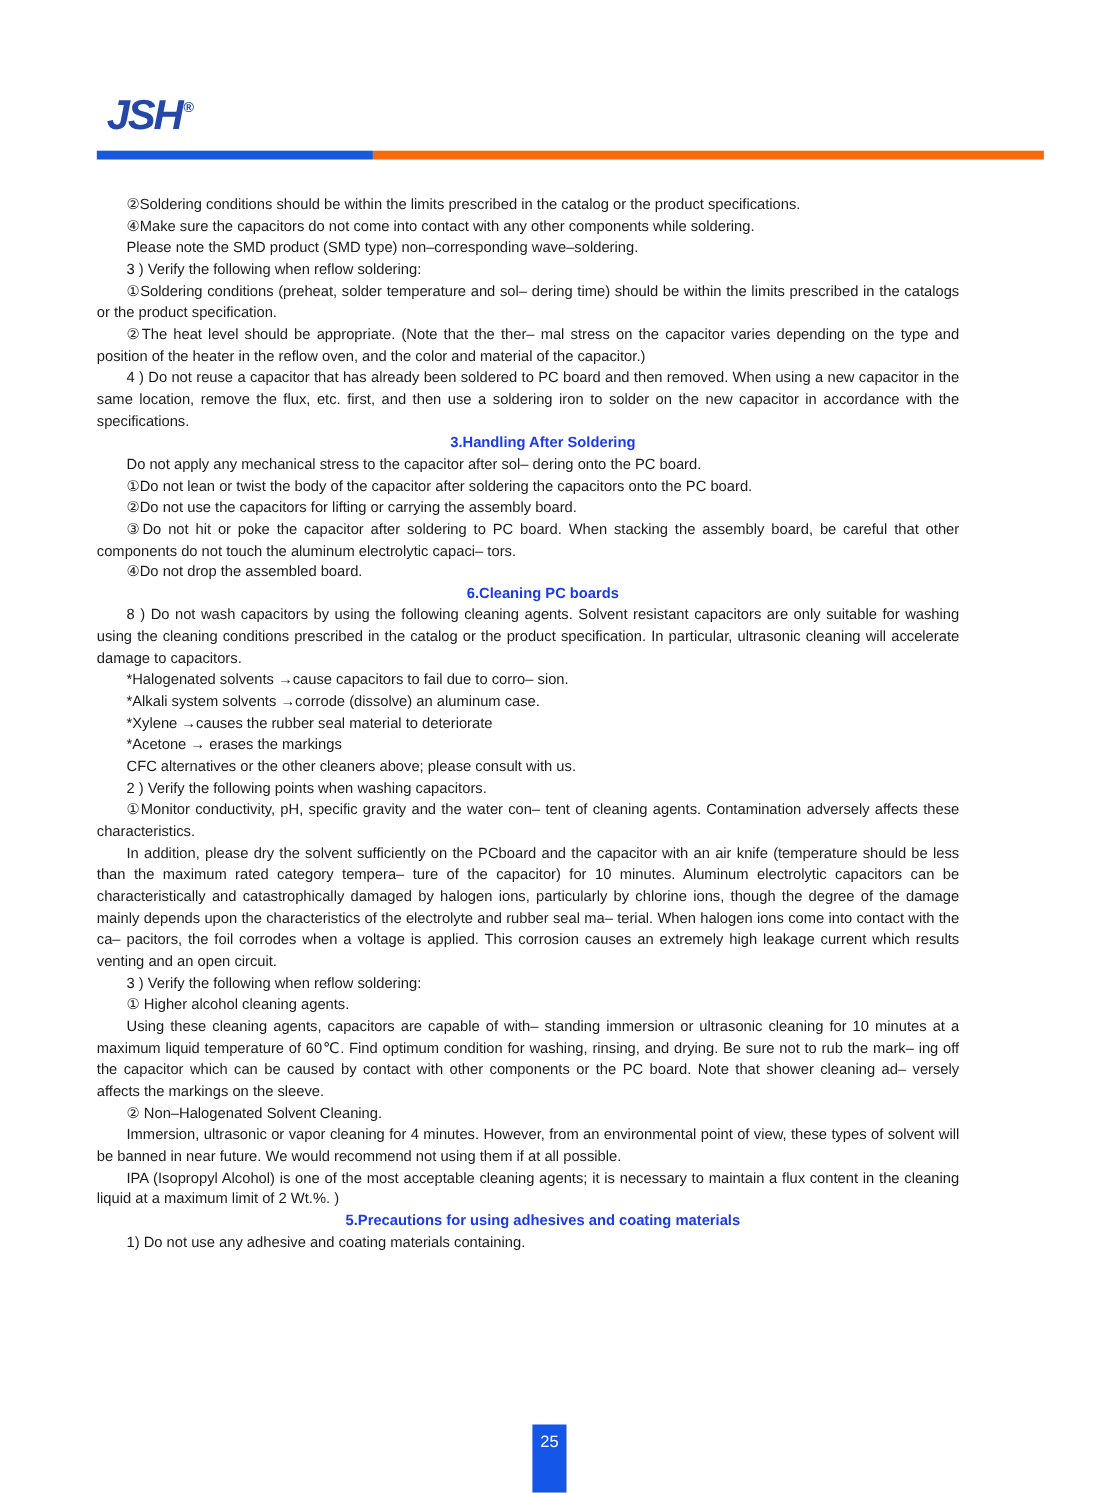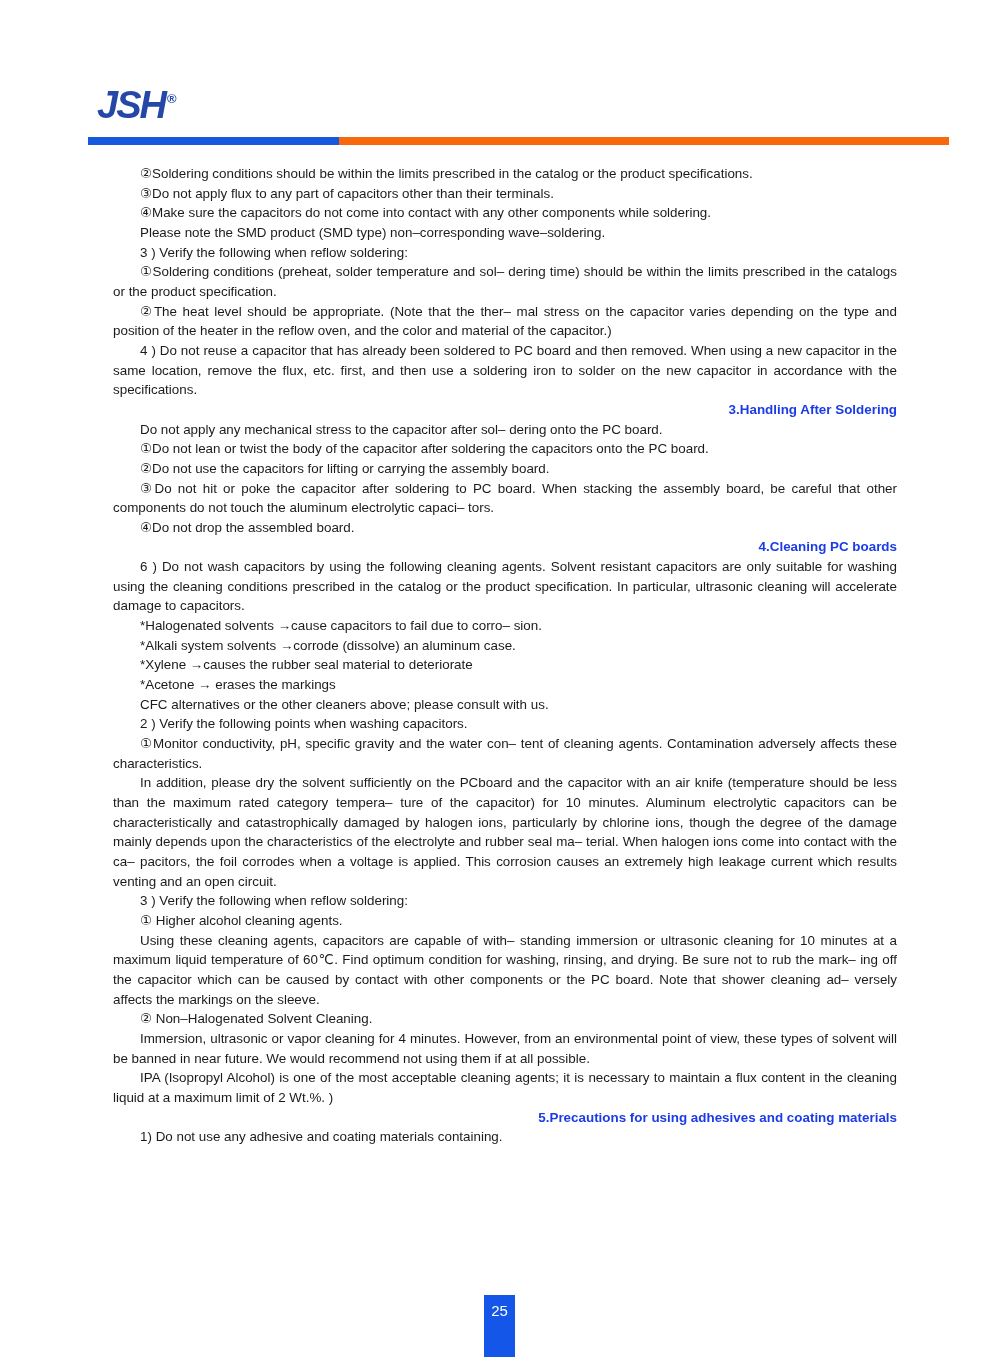--- a/index.html
+++ b/index.html
@@ -49,37 +49,36 @@
     width:861px;
     height:8px;
     display:flex;
   }
   .rule-blue{width:251px;height:100%;background:var(--bar-blue);}
   .rule-orange{flex:1;height:100%;background:var(--bar-orange);}
   
   .content{
     position:absolute;
     left:88px;
-    top:164px;
+    top:176px;
     width:784px;
     font-size:13.4px;
     line-height:19.66px;
     color:var(--text);
-    margin-left:25px;
   }
   .content p{
     margin:0;
     text-indent:27px;
     text-align:justify;
     text-justify:inter-word;
   }
   .content p.heading{
     color:var(--heading-blue);
     font-weight:bold;
-    text-align:right;
+    text-align:center;
   }
   
   .page-num{
     position:absolute;
     left:484px;
     top:1295px;
     width:31px;
     height:70px;
     background:var(--badge-blue);
     color:#ffffff;
@@ -99,35 +98,34 @@
       <span class="logo-text">JSH</span><span class="logo-reg">®</span>
     </div>
     <div class="header-rule">
       <span class="rule-blue"></span>
       <span class="rule-orange"></span>
     </div>
   </header>
 
   <main class="content" id="content">
       <p class="body">②Soldering conditions should be within the limits prescribed in the catalog or the product specifications.</p>
-      <p class="body">③Do not apply flux to any part of capacitors other than their terminals.</p>
       <p class="body">④Make sure the capacitors do not come into contact with any other components while soldering.</p>
       <p class="body">Please note the SMD product (SMD type) non–corresponding wave–soldering.</p>
       <p class="body">3 ) Verify the following when reflow soldering:</p>
       <p class="body">①Soldering conditions (preheat, solder temperature and sol– dering time) should be within the limits prescribed in the catalogs or the product specification.</p>
       <p class="body">②The heat level should be appropriate. (Note that the ther– mal stress on the capacitor varies depending on the type and position of the heater in the reflow oven, and the color and material of the capacitor.)</p>
       <p class="body">4 ) Do not reuse a capacitor that has already been soldered to PC board and then removed. When using a new capacitor in the same location, remove the flux, etc. first, and then use a soldering iron to solder on the new capacitor in accordance with the specifications.</p>
       <p class="heading">3.Handling After Soldering</p>
       <p class="body">Do not apply any mechanical stress to the capacitor after sol– dering onto the PC board.</p>
       <p class="body">①Do not lean or twist the body of the capacitor after soldering the capacitors onto the PC board.</p>
       <p class="body">②Do not use the capacitors for lifting or carrying the assembly board.</p>
       <p class="body">③Do not hit or poke the capacitor after soldering to PC board. When stacking the assembly board, be careful that other components do not touch the aluminum electrolytic capaci– tors.</p>
       <p class="body">④Do not drop the assembled board.</p>
-      <p class="heading">4.Cleaning PC boards</p>
-      <p class="body">6 ) Do not wash capacitors by using the following cleaning agents. Solvent resistant capacitors are only suitable for washing using the cleaning conditions prescribed in the catalog or the product specification. In particular, ultrasonic cleaning will accelerate damage to capacitors.</p>
+      <p class="heading">6.Cleaning PC boards</p>
+      <p class="body">8 ) Do not wash capacitors by using the following cleaning agents. Solvent resistant capacitors are only suitable for washing using the cleaning conditions prescribed in the catalog or the product specification. In particular, ultrasonic cleaning will accelerate damage to capacitors.</p>
       <p class="body">*Halogenated solvents →cause capacitors to fail due to corro– sion.</p>
       <p class="body">*Alkali system solvents →corrode (dissolve) an aluminum case.</p>
       <p class="body">*Xylene →causes the rubber seal material to deteriorate</p>
       <p class="body">*Acetone → erases the markings</p>
       <p class="body">CFC alternatives or the other cleaners above; please consult with us.</p>
       <p class="body">2 ) Verify the following points when washing capacitors.</p>
       <p class="body">①Monitor conductivity, pH, specific gravity and the water con– tent of cleaning agents. Contamination adversely affects these characteristics.</p>
       <p class="body">In addition, please dry the solvent sufficiently on the PCboard and the capacitor with an air knife (temperature should be less than the maximum rated category tempera– ture of the capacitor) for 10 minutes. Aluminum electrolytic capacitors can be characteristically and catastrophically damaged by halogen ions, particularly by chlorine ions, though the degree of the damage mainly depends upon the characteristics of the electrolyte and rubber seal ma– terial. When halogen ions come into contact with the ca– pacitors, the foil corrodes when a voltage is applied. This corrosion causes an extremely high leakage current which results venting and an open circuit.</p>
       <p class="body">3 ) Verify the following when reflow soldering:</p>
       <p class="body">① Higher alcohol cleaning agents.</p>

